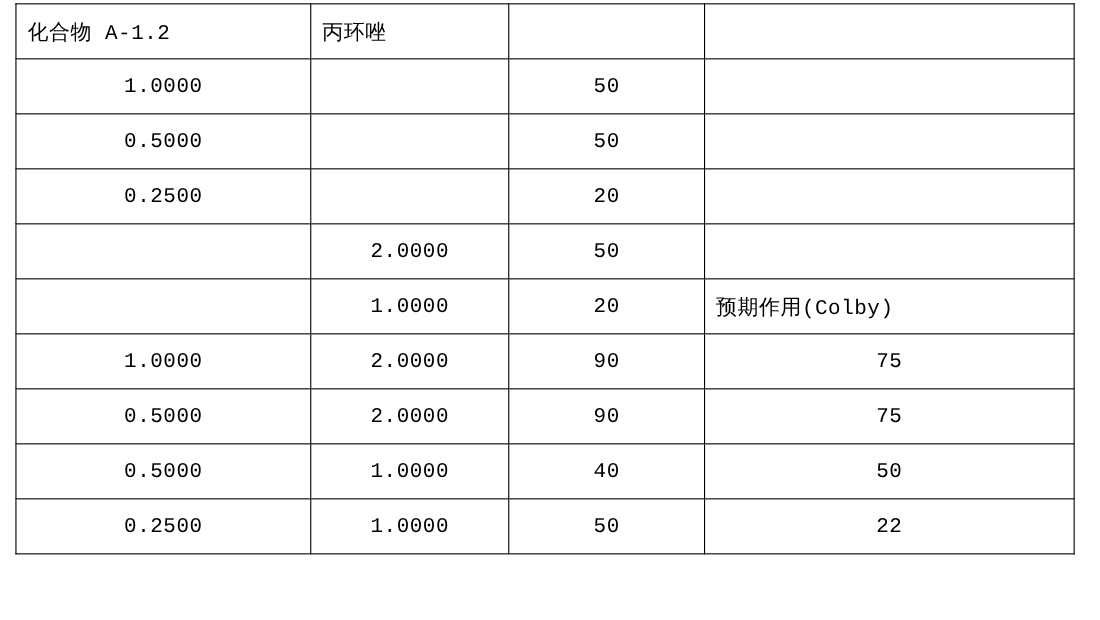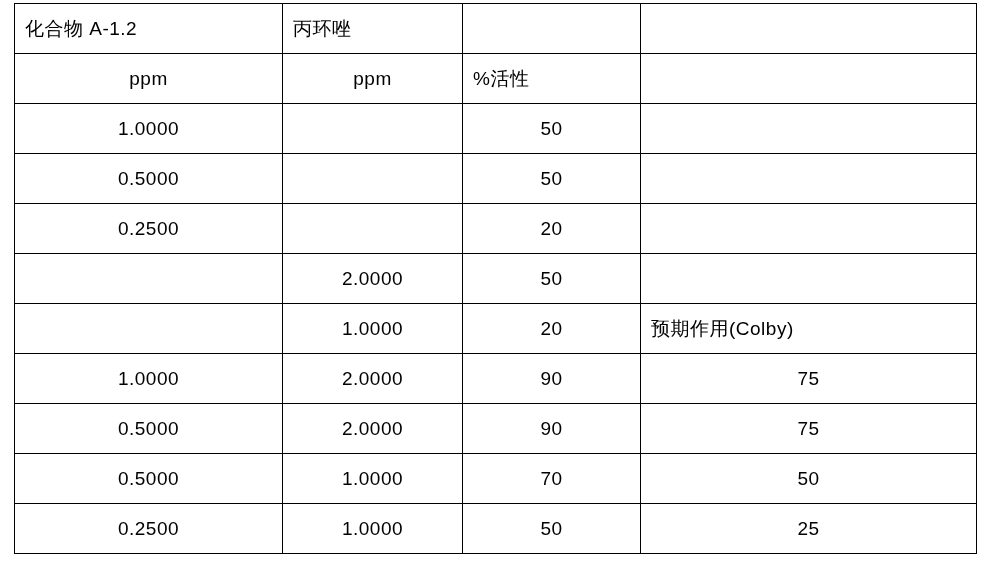--- a/index.html
+++ b/index.html
@@ -25,21 +25,21 @@
     table-layout: fixed;
     width: 962px;
     margin-left: 14px;
     margin-top: 3px;
   }
   table.data-table td {
     border: 1px solid #000000;
     height: 49px;
     padding: 0 10px;
     font-size: 19px;
-    font-family: Liberation Sans, sans-serif;
+    font-family: Liberation Mono, monospace;
     letter-spacing: 0.5px;
     vertical-align: middle;
     overflow: hidden;
     white-space: nowrap;
   }
   col.c1 { width: 268px; }
   col.c2 { width: 180px; }
   col.c3 { width: 178px; }
   col.c4 { width: 336px; }
 
@@ -64,26 +64,20 @@
       <col class="c1">
         <col class="c2">
         <col class="c3">
         <col class="c4">
     </colgroup>
     <tbody>
       <tr>
         <td class="cell-left cjk">化合物 A-1.2</td>
         <td class="cell-left cjk">丙环唑</td>
         <td class="cell-left"></td>
-        <td class="cell-left"></td>
-      </tr>
-      <tr>
-        <td class="cell-center mono">ppm</td>
-        <td class="cell-center mono">ppm</td>
-        <td class="cell-left cjk">%活性</td>
         <td class="cell-left"></td>
       </tr>
 
       <tr>
         <td class="cell-center">1.0000</td>
         <td class="cell-center"></td>
         <td class="cell-right">50</td>
         <td class="cell-center"></td>
       </tr>
       <tr>
@@ -118,25 +112,25 @@
       </tr>
       <tr>
         <td class="cell-center">0.5000</td>
         <td class="cell-center">2.0000</td>
         <td class="cell-right">90</td>
         <td class="cell-center">75</td>
       </tr>
       <tr>
         <td class="cell-center">0.5000</td>
         <td class="cell-center">1.0000</td>
-        <td class="cell-right">70</td>
+        <td class="cell-right">40</td>
         <td class="cell-center">50</td>
       </tr>
       <tr>
         <td class="cell-center">0.2500</td>
         <td class="cell-center">1.0000</td>
         <td class="cell-right">50</td>
-        <td class="cell-center">25</td>
+        <td class="cell-center">22</td>
       </tr>
     </tbody>
   </table>
 
 </div>
 
 </body></html>

